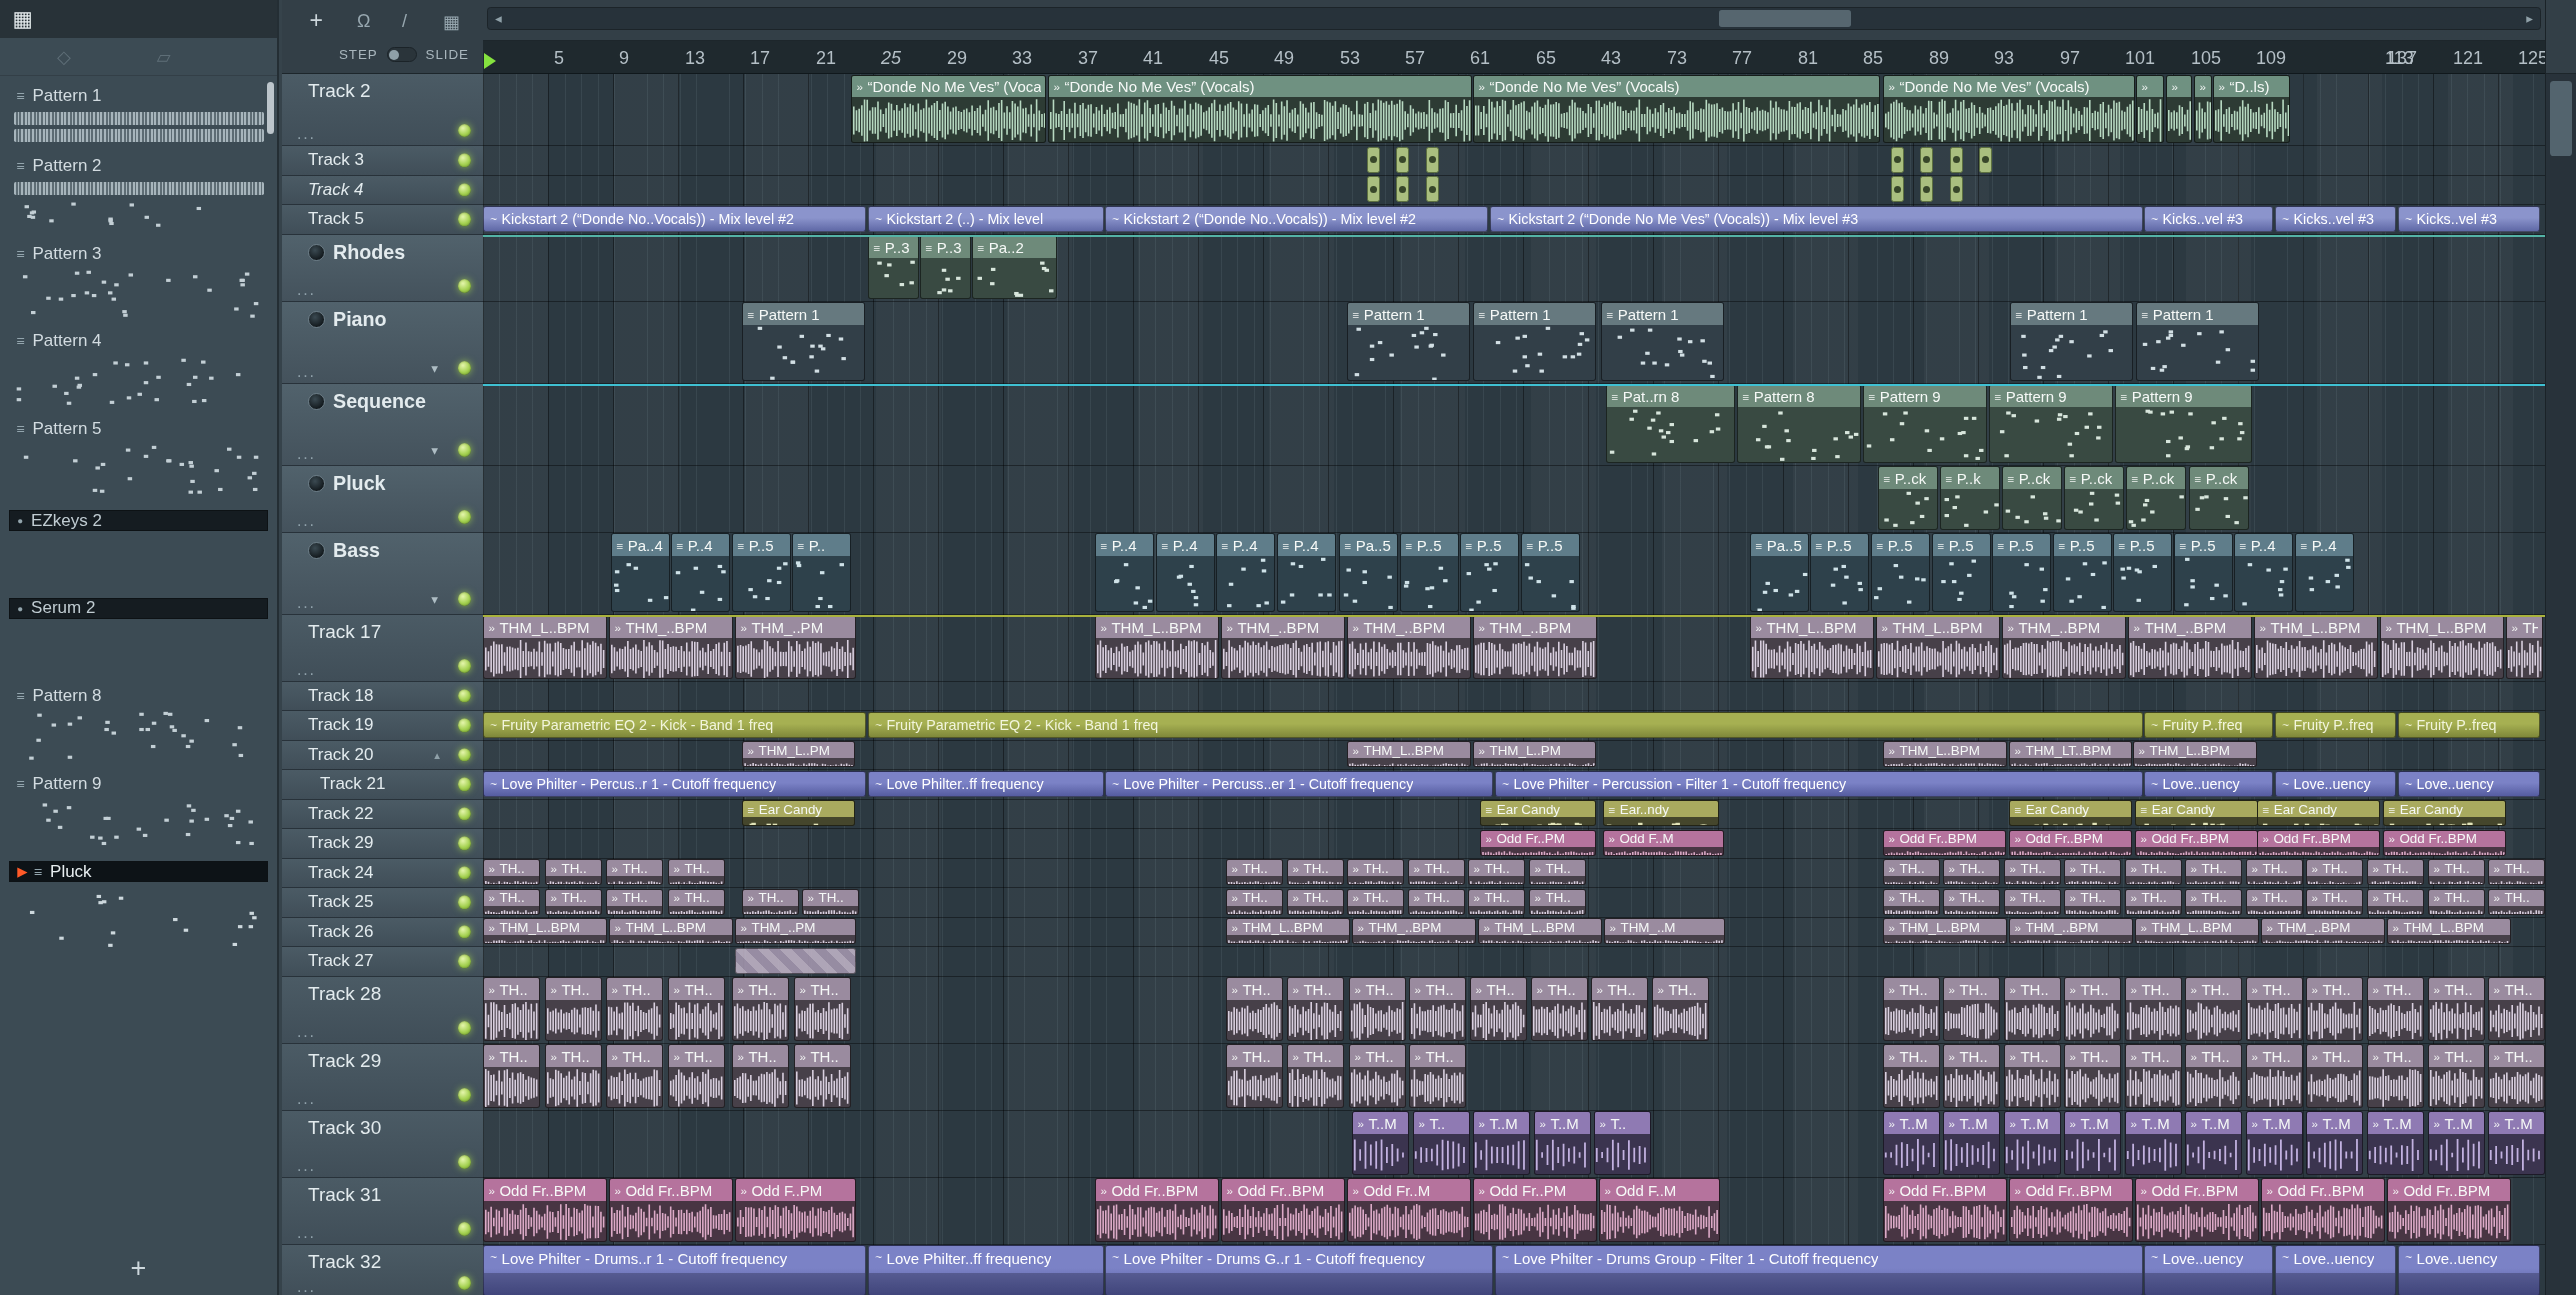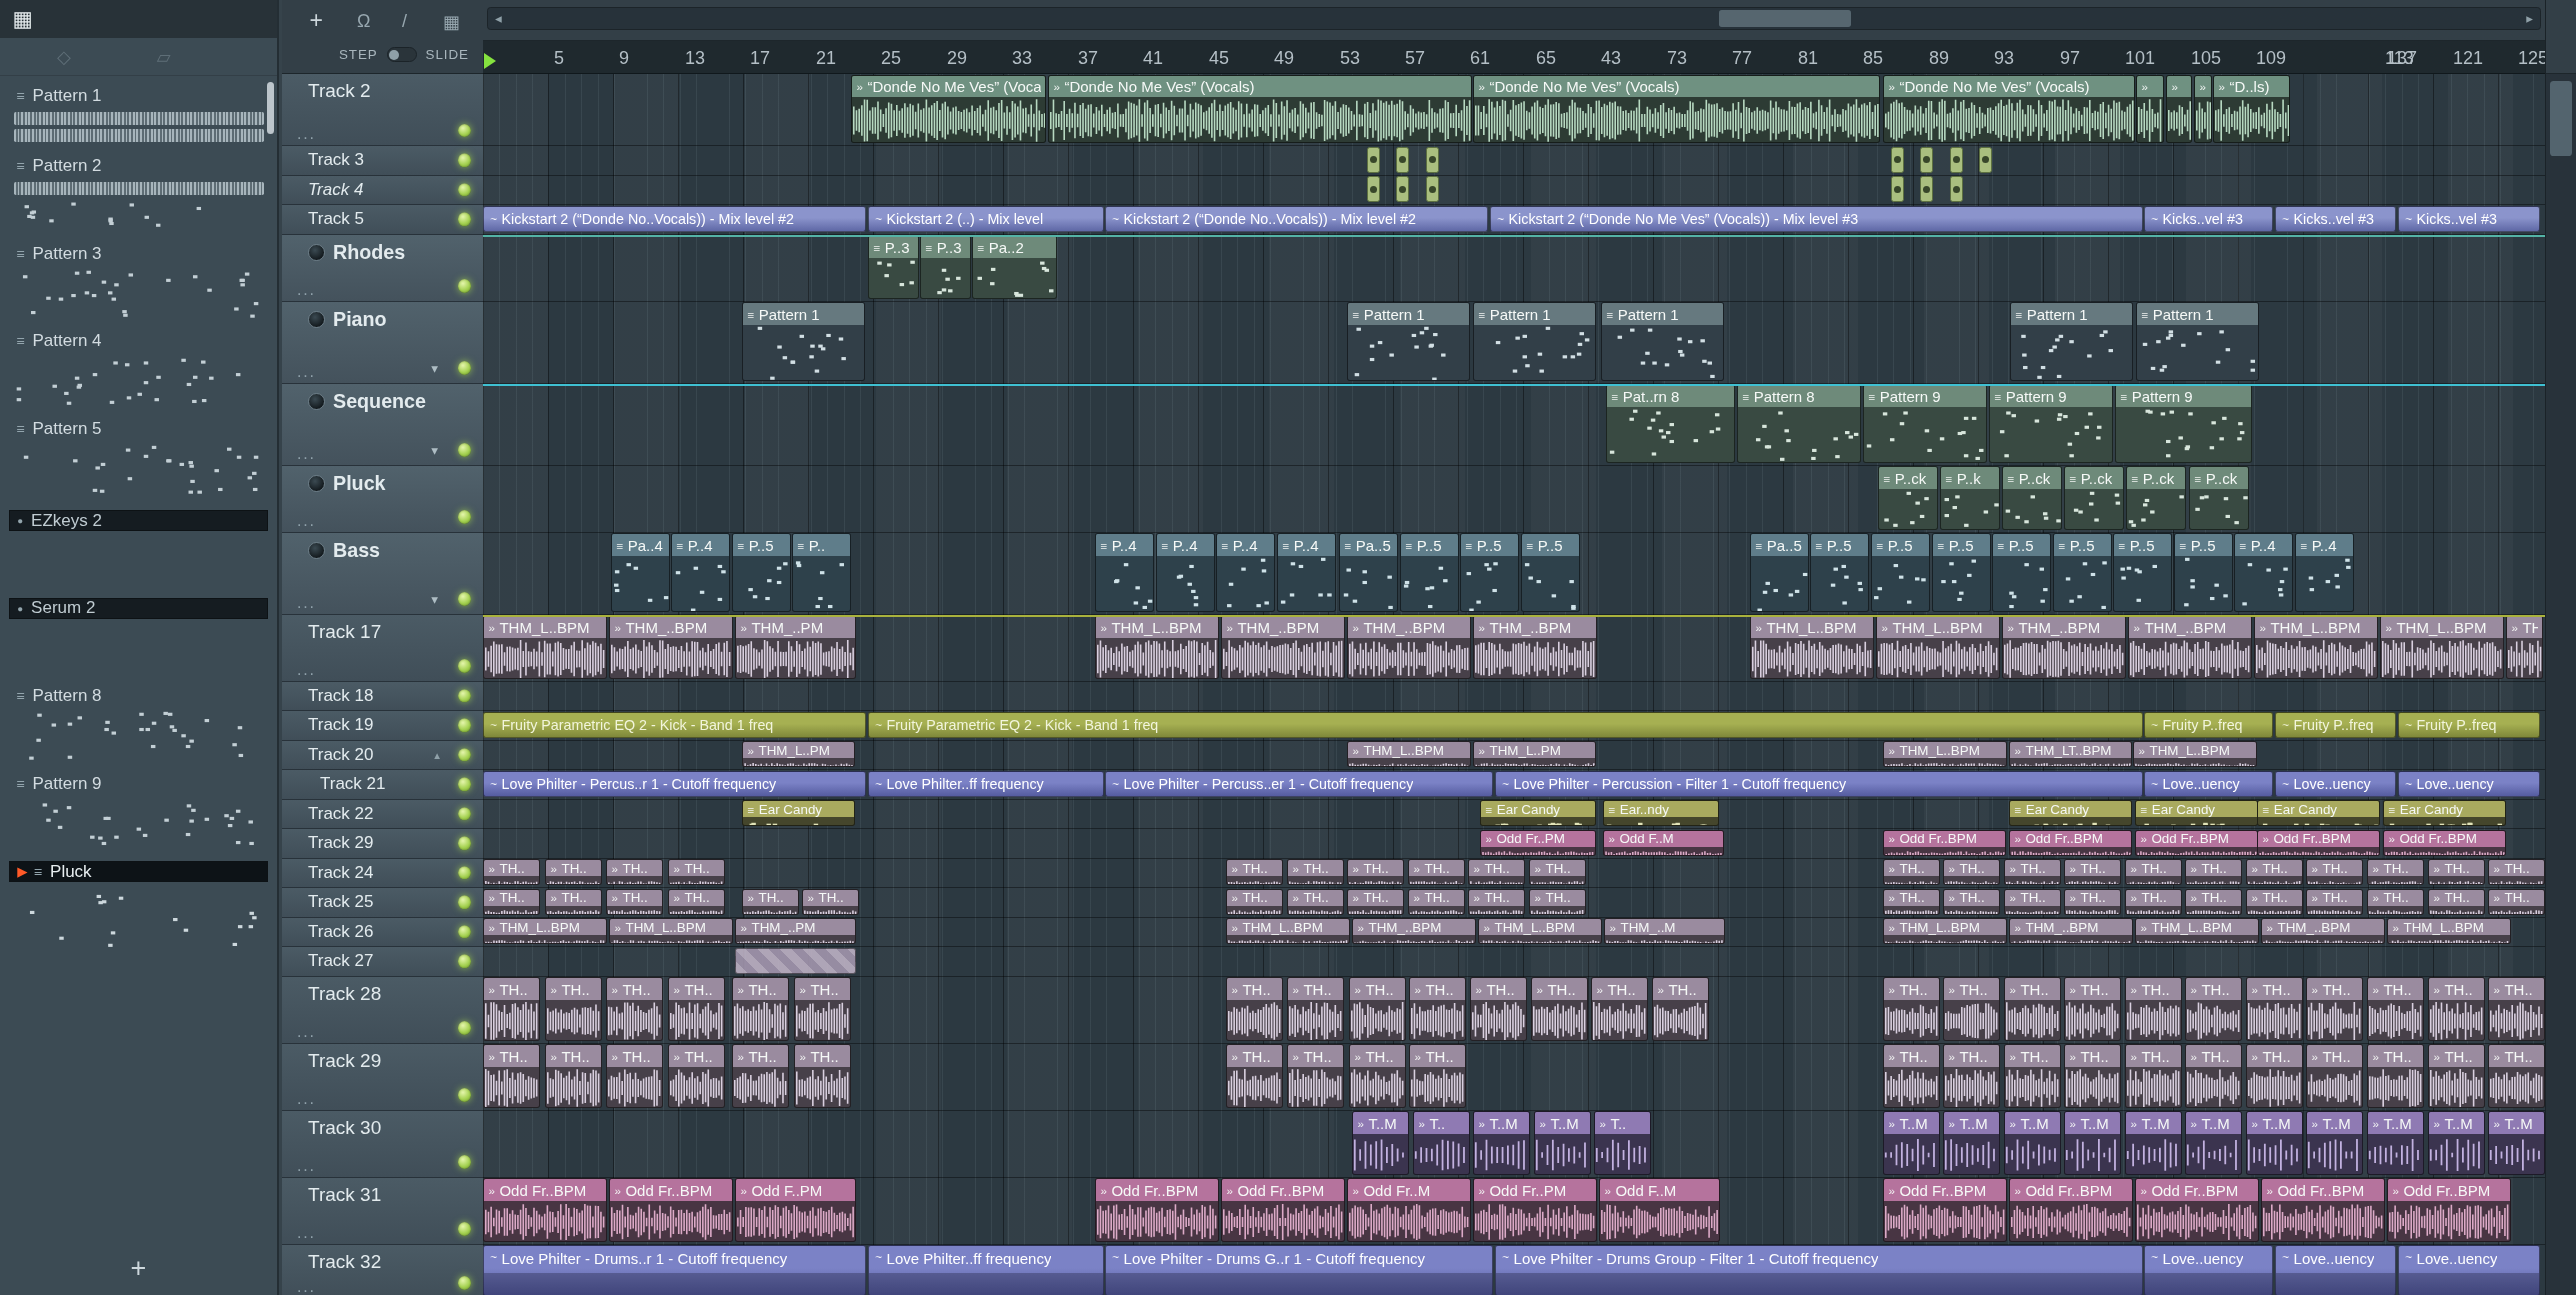--- a/index.html
+++ b/index.html
@@ -539,21 +539,21 @@
         <span class="hs-arrow right">▸</span>
       </div>
     </div>
     <div id="ruler">
       <div class="start-marker"></div>
     <span class="rnum" style="left: 71px;">5</span>
         <span class="rnum" style="left: 136px;">9</span>
         <span class="rnum" style="left: 202px;">13</span>
         <span class="rnum" style="left: 267px;">17</span>
         <span class="rnum" style="left: 333px;">21</span>
-        <span class="rnum" style="left: 398px;">25</span>
+        <span class="rnum" style="left: 398px; font-style: italic;">25</span>
         <span class="rnum" style="left: 464px;">29</span>
         <span class="rnum" style="left: 529px;">33</span>
         <span class="rnum" style="left: 595px;">37</span>
         <span class="rnum" style="left: 660px;">41</span>
         <span class="rnum" style="left: 726px;">45</span>
         <span class="rnum" style="left: 791px;">49</span>
         <span class="rnum" style="left: 857px;">53</span>
         <span class="rnum" style="left: 922px;">57</span>
         <span class="rnum" style="left: 987px;">61</span>
         <span class="rnum" style="left: 1053px;">65</span>

